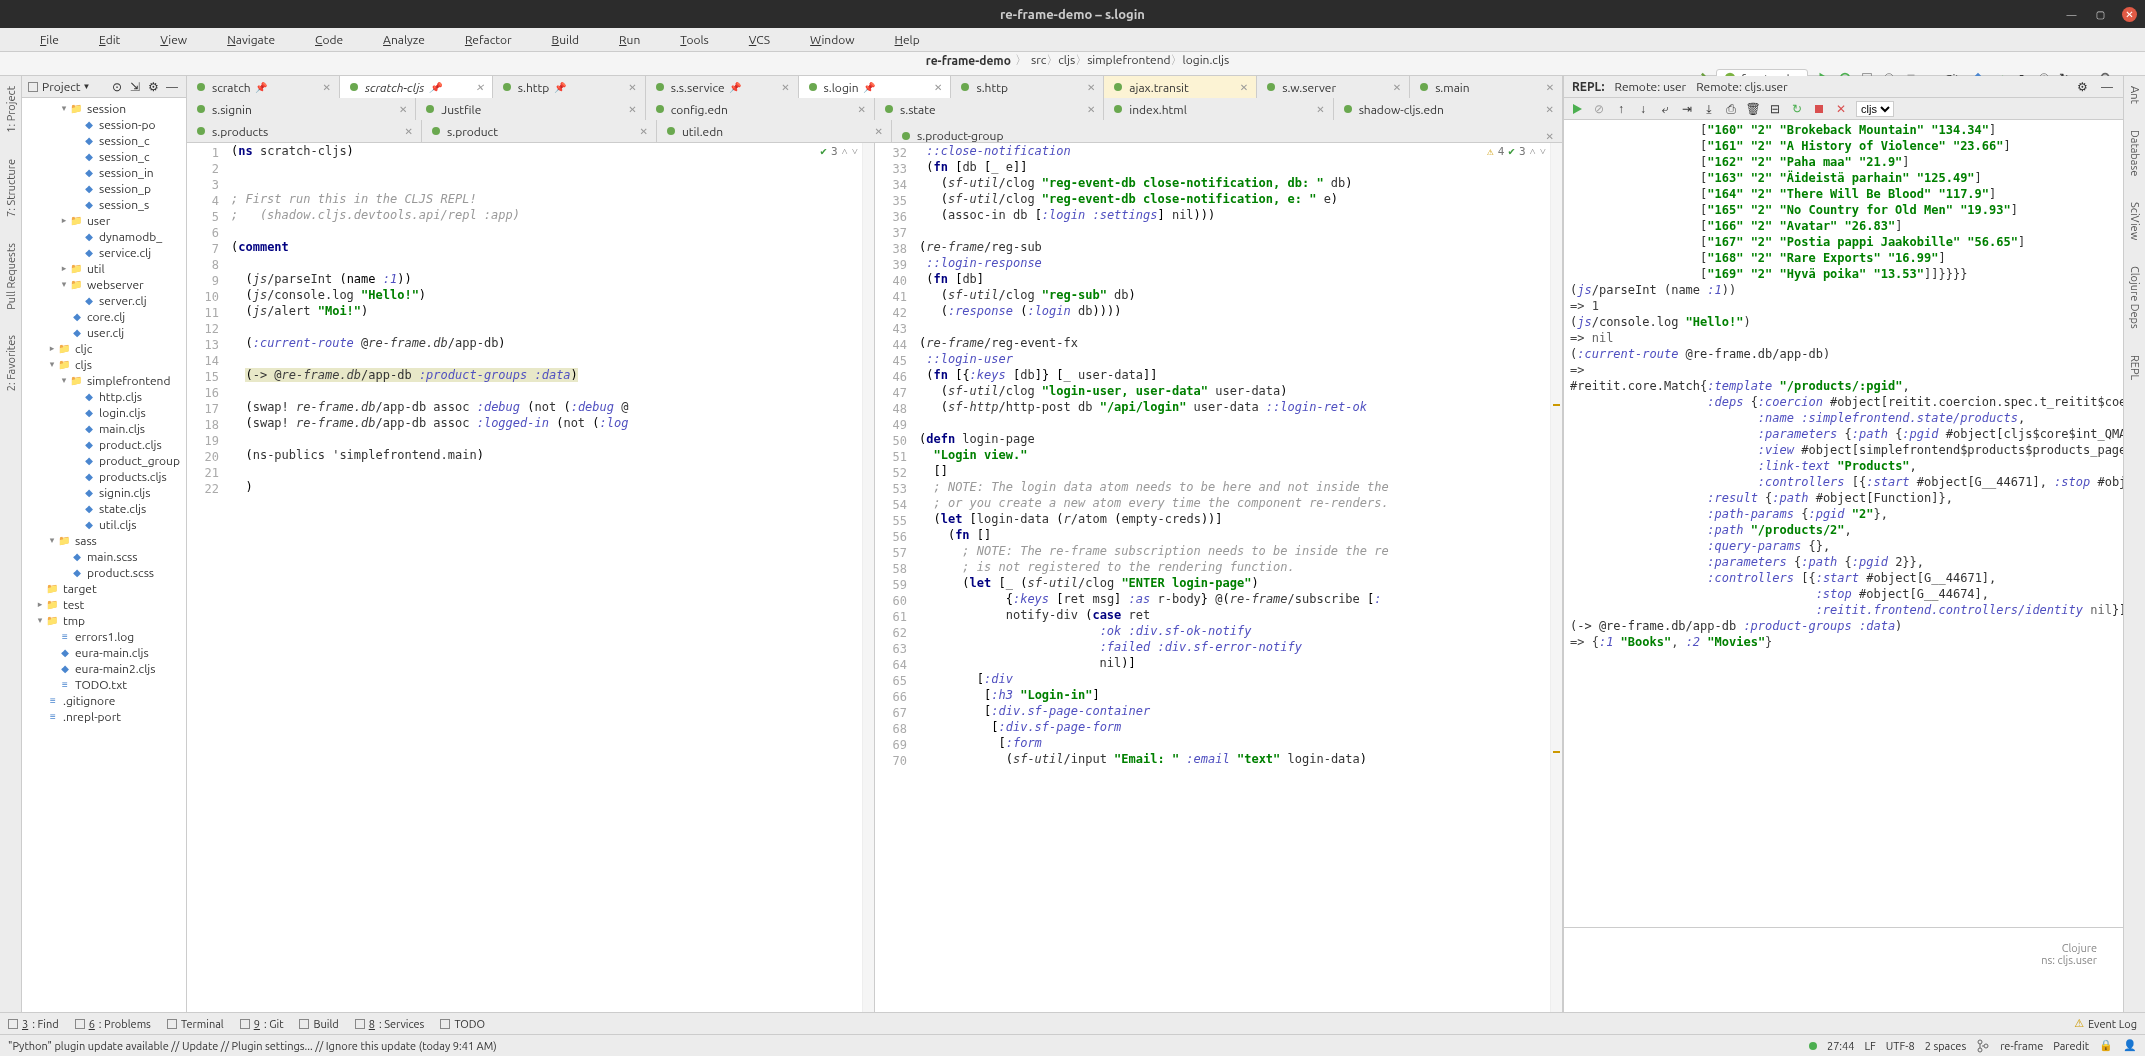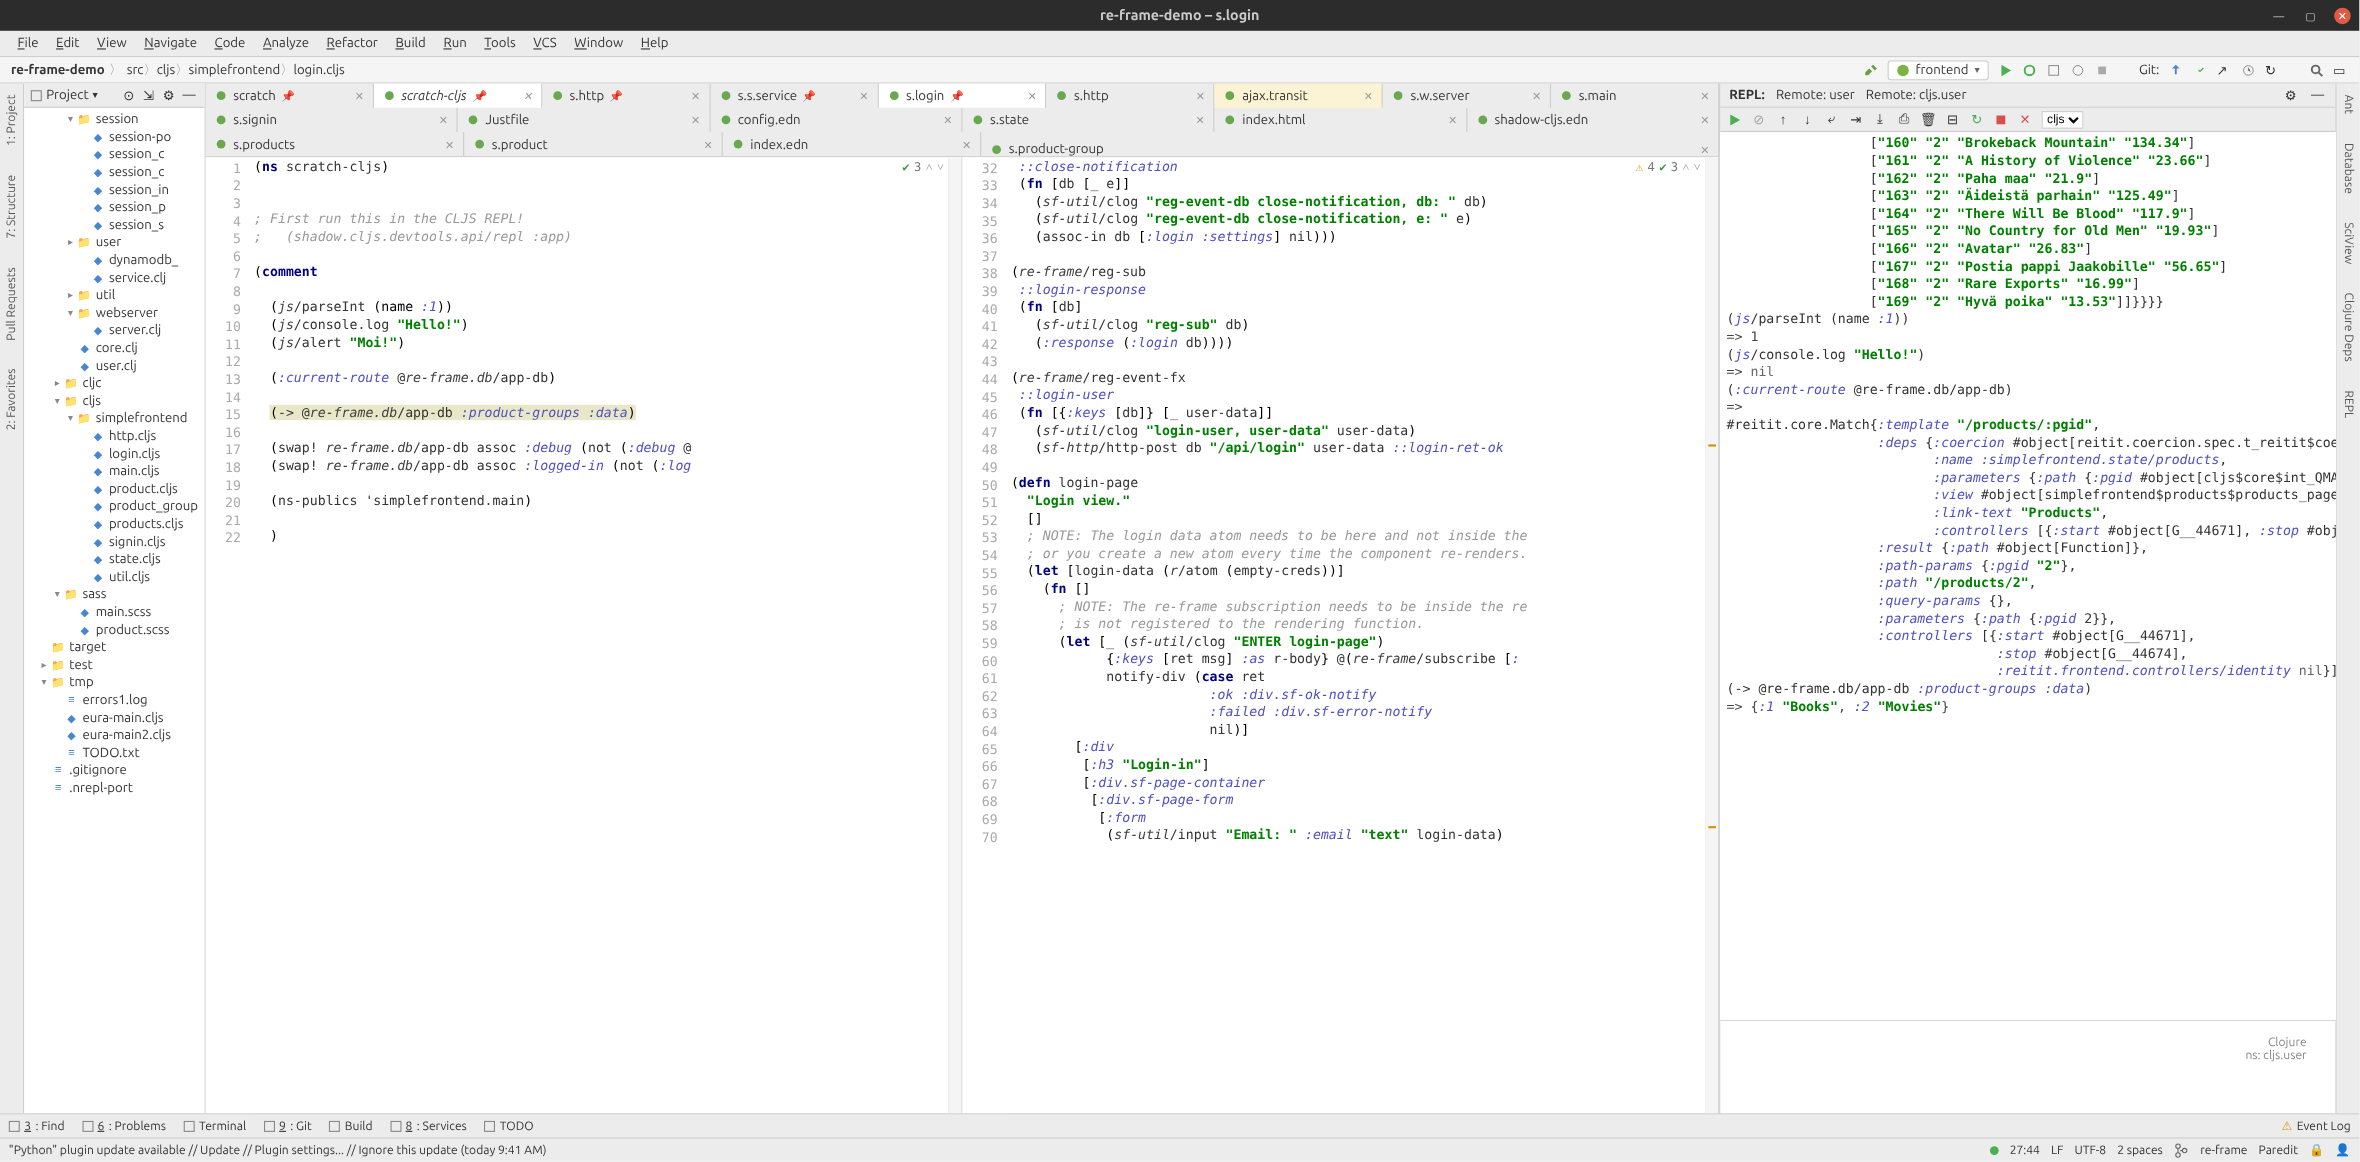--- a/index.html
+++ b/index.html
@@ -3,23 +3,23 @@
 <meta charset="utf-8">
 <style>
 * { margin: 0; padding: 0; box-sizing: border-box; }
 body { font-family: "Segoe UI", Ubuntu, sans-serif; font-size: 12px; background: #f2f2f2; color: #333; overflow: hidden; }
 .titlebar { background: #2c2c2c; color: #ccc; height: 28px; display: flex; align-items: center; padding: 0 8px; position: relative; }
 .titlebar .title { position: absolute; left: 50%; transform: translateX(-50%); font-size: 13px; font-weight: bold; }
 .titlebar .win-controls { margin-left: auto; display: flex; gap: 14px; }
 .titlebar .win-controls span { width: 15px; height: 15px; border-radius: 50%; display: inline-flex; align-items: center; justify-content: center; font-size: 10px; }
 .win-close { background: #e05a45; color: #fff; }
 .menubar { background: #ececec; height: 24px; display: flex; align-items: center; padding: 0 8px; border-bottom: 1px solid #ccc; }
-.menubar span { padding: 0 8px; cursor: pointer; }
+.menubar span { padding: 0 8px; cursor: pointer; margin-left: 24px; }
 .menubar span u { text-decoration: underline; }
-.navbar { background: #f5f5f5; height: 24px; display: flex; align-items: center; border-bottom: 1px solid #ccc; }
+.navbar { background: #f5f5f5; height: 24px; display: flex; align-items: center; border-bottom: 1px solid #ccc; flex-direction: column; }
 .breadcrumb { display: flex; align-items: center; gap: 4px; padding-left: 10px; flex: 1; }
 .breadcrumb span { font-size: 12px; }
 .breadcrumb .sep { color: #999; }
 .bc-root { font-weight: bold; }
 .nav-right { margin-left: auto; display: flex; align-items: center; gap: 8px; padding-right: 10px; }
 .run-combo { border: 1px solid #ccc; background: #fff; padding: 1px 6px; border-radius: 3px; display: flex; align-items: center; gap: 4px; }
 .icon { width: 14px; height: 14px; display: inline-block; }
 .icon svg { width: 100%; height: 100%; }
 .main { display: flex; height: calc(100vh - 28px - 24px - 24px - 22px - 22px); }
 .left-gutter, .right-gutter { width: 22px; background: #ececec; border-right: 1px solid #ccc; display: flex; flex-direction: column; align-items: center; padding-top: 6px; gap: 18px; }
@@ -510,21 +510,21 @@
             <span class="ficon2"><svg viewBox="0 0 12 12">
                 <circle cx="6" cy="6" r="4" fill="#6aa84f"></circle>
               </svg></span>
             <span>s.product</span>
             <span class="close">✕</span>
           </div>
           <div class="tab">
             <span class="ficon2"><svg viewBox="0 0 12 12">
                 <circle cx="6" cy="6" r="4" fill="#6aa84f"></circle>
               </svg></span>
-            <span>index.edn</span>
+            <span>util.edn</span>
             <span class="close">✕</span>
           </div>
           <div class="tab" style="flex: 3 1 0%; align-items: flex-end;">
             <span class="ficon2"><svg viewBox="0 0 12 12">
                 <circle cx="6" cy="6" r="4" fill="#6aa84f"></circle>
               </svg></span>
             <span>s.product-group</span>
             <span class="close">✕</span>
           </div>
         </div>

